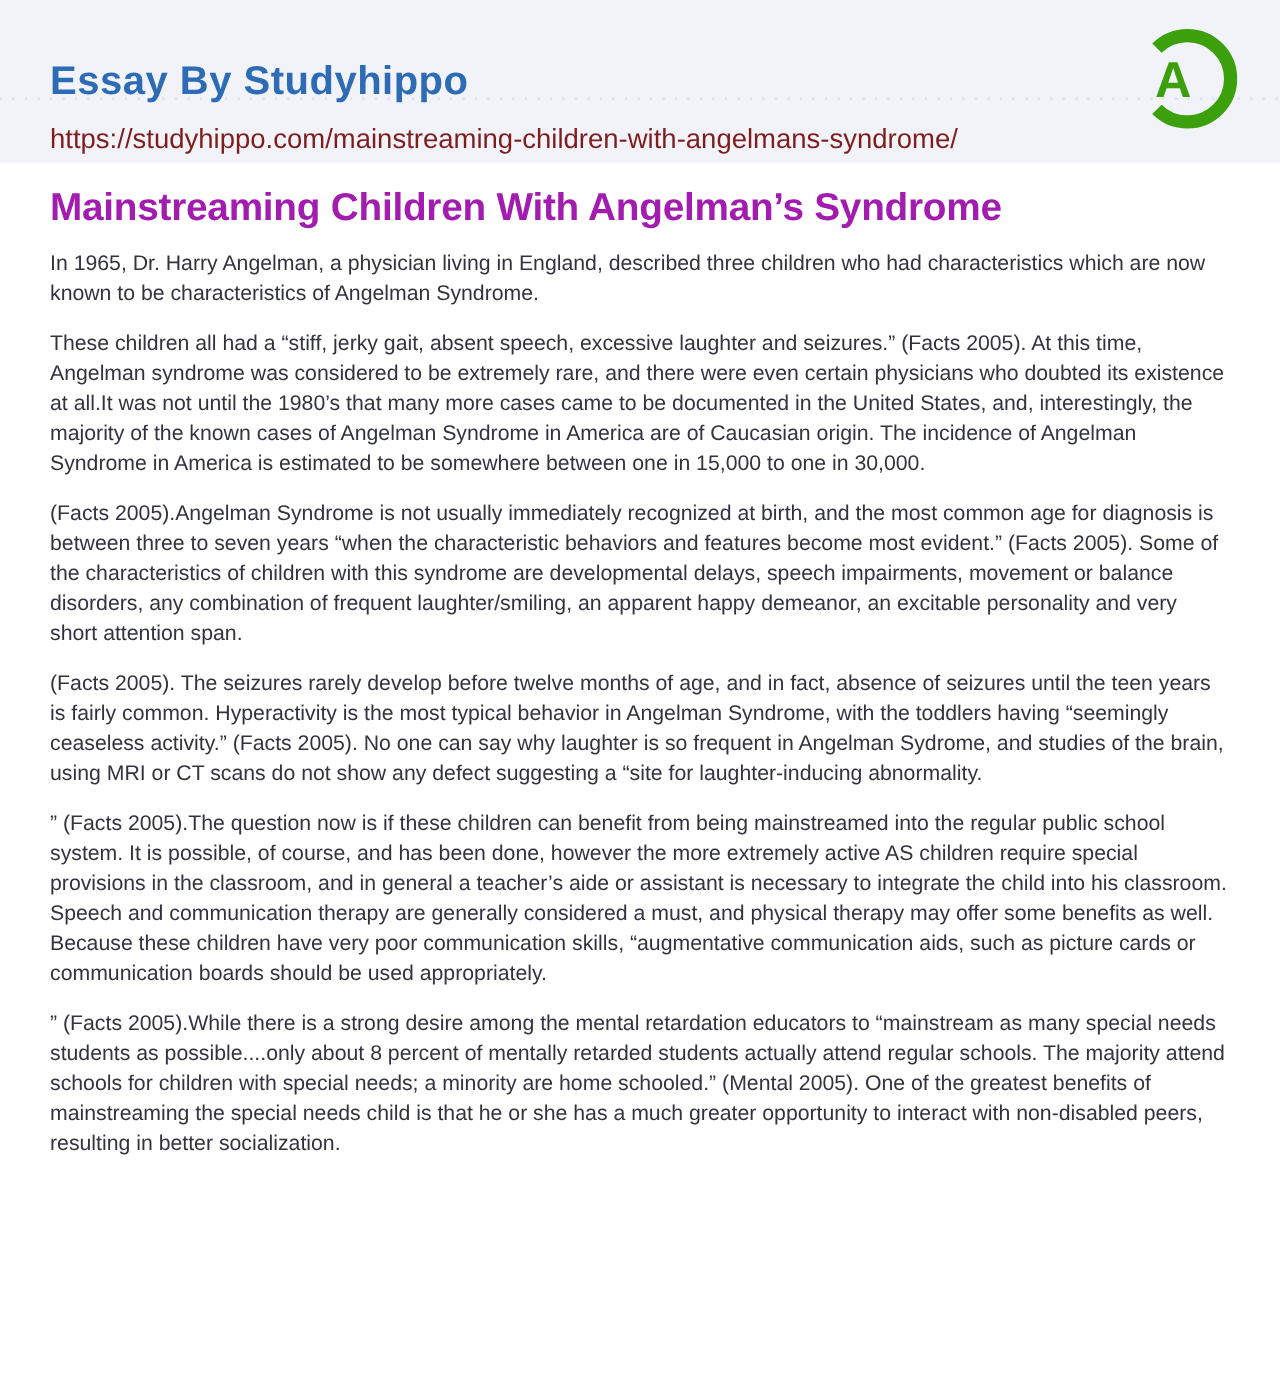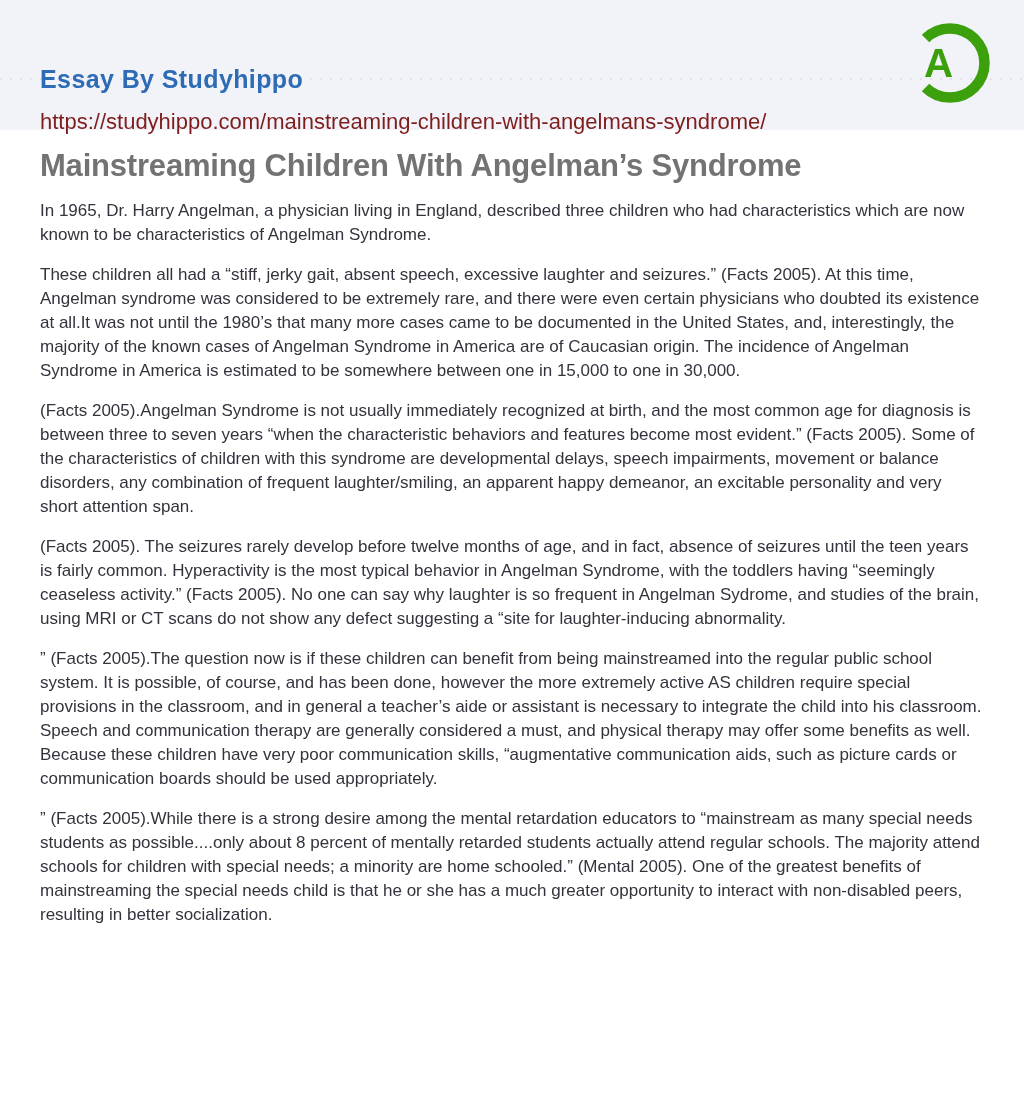--- a/index.html
+++ b/index.html
@@ -23,22 +23,22 @@
     position: absolute;
     left: 0;
     right: 0;
     top: 78px;
     height: 2px;
     background-image: repeating-linear-gradient(
       to right, #e0e2ee 0 2px, transparent 2px 10px);
     pointer-events: none;
   }
   .site-title {
-    padding-top: 65px;
-    font-size: 25px;
+    padding-top: 46px;
+    font-size: 32px;
     font-weight: bold;
     letter-spacing: 0.4px;
     color: #2d6cb4;
     position: relative;
     z-index: 1;
   }
   .page-url {
     margin-top: 15px;
     font-size: 22px;
     color: #7f1d1d;
@@ -57,21 +57,21 @@
   .article {
     padding: 0 40px;
   }
   .article-title {
     margin-top: 18px;
     max-width: 830px;
     font-size: 31px;
     line-height: 35px;
     font-weight: bold;
     letter-spacing: -0.2px;
-    color: #737373;
+    color: #a21caf;
   }
   .article-body p {
     margin-top: 16px;
     font-size: 17px;
     line-height: 24px;
     color: #32333d;
   }
 </style>
 </head>
 <body>

